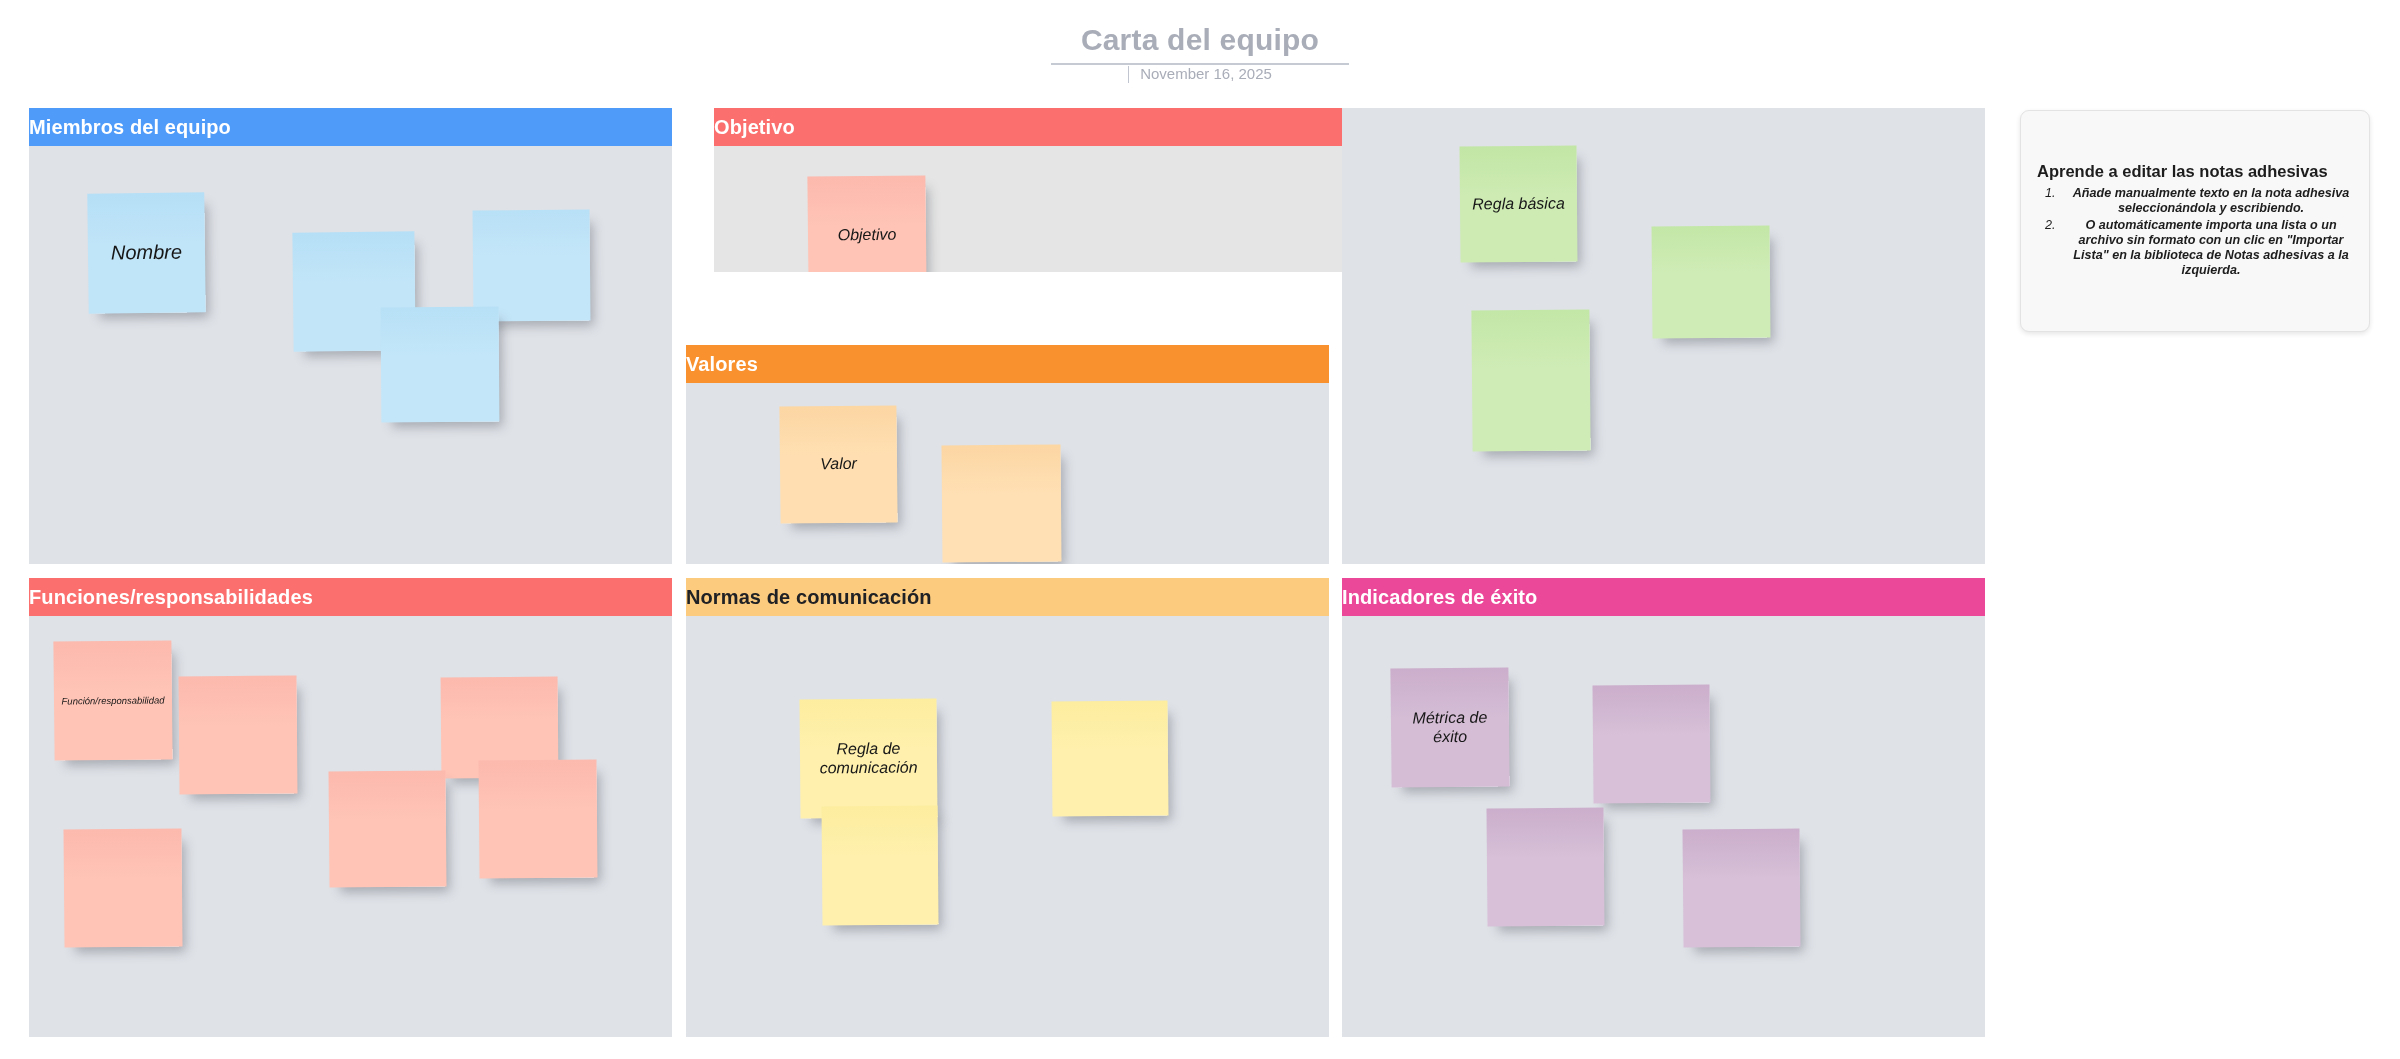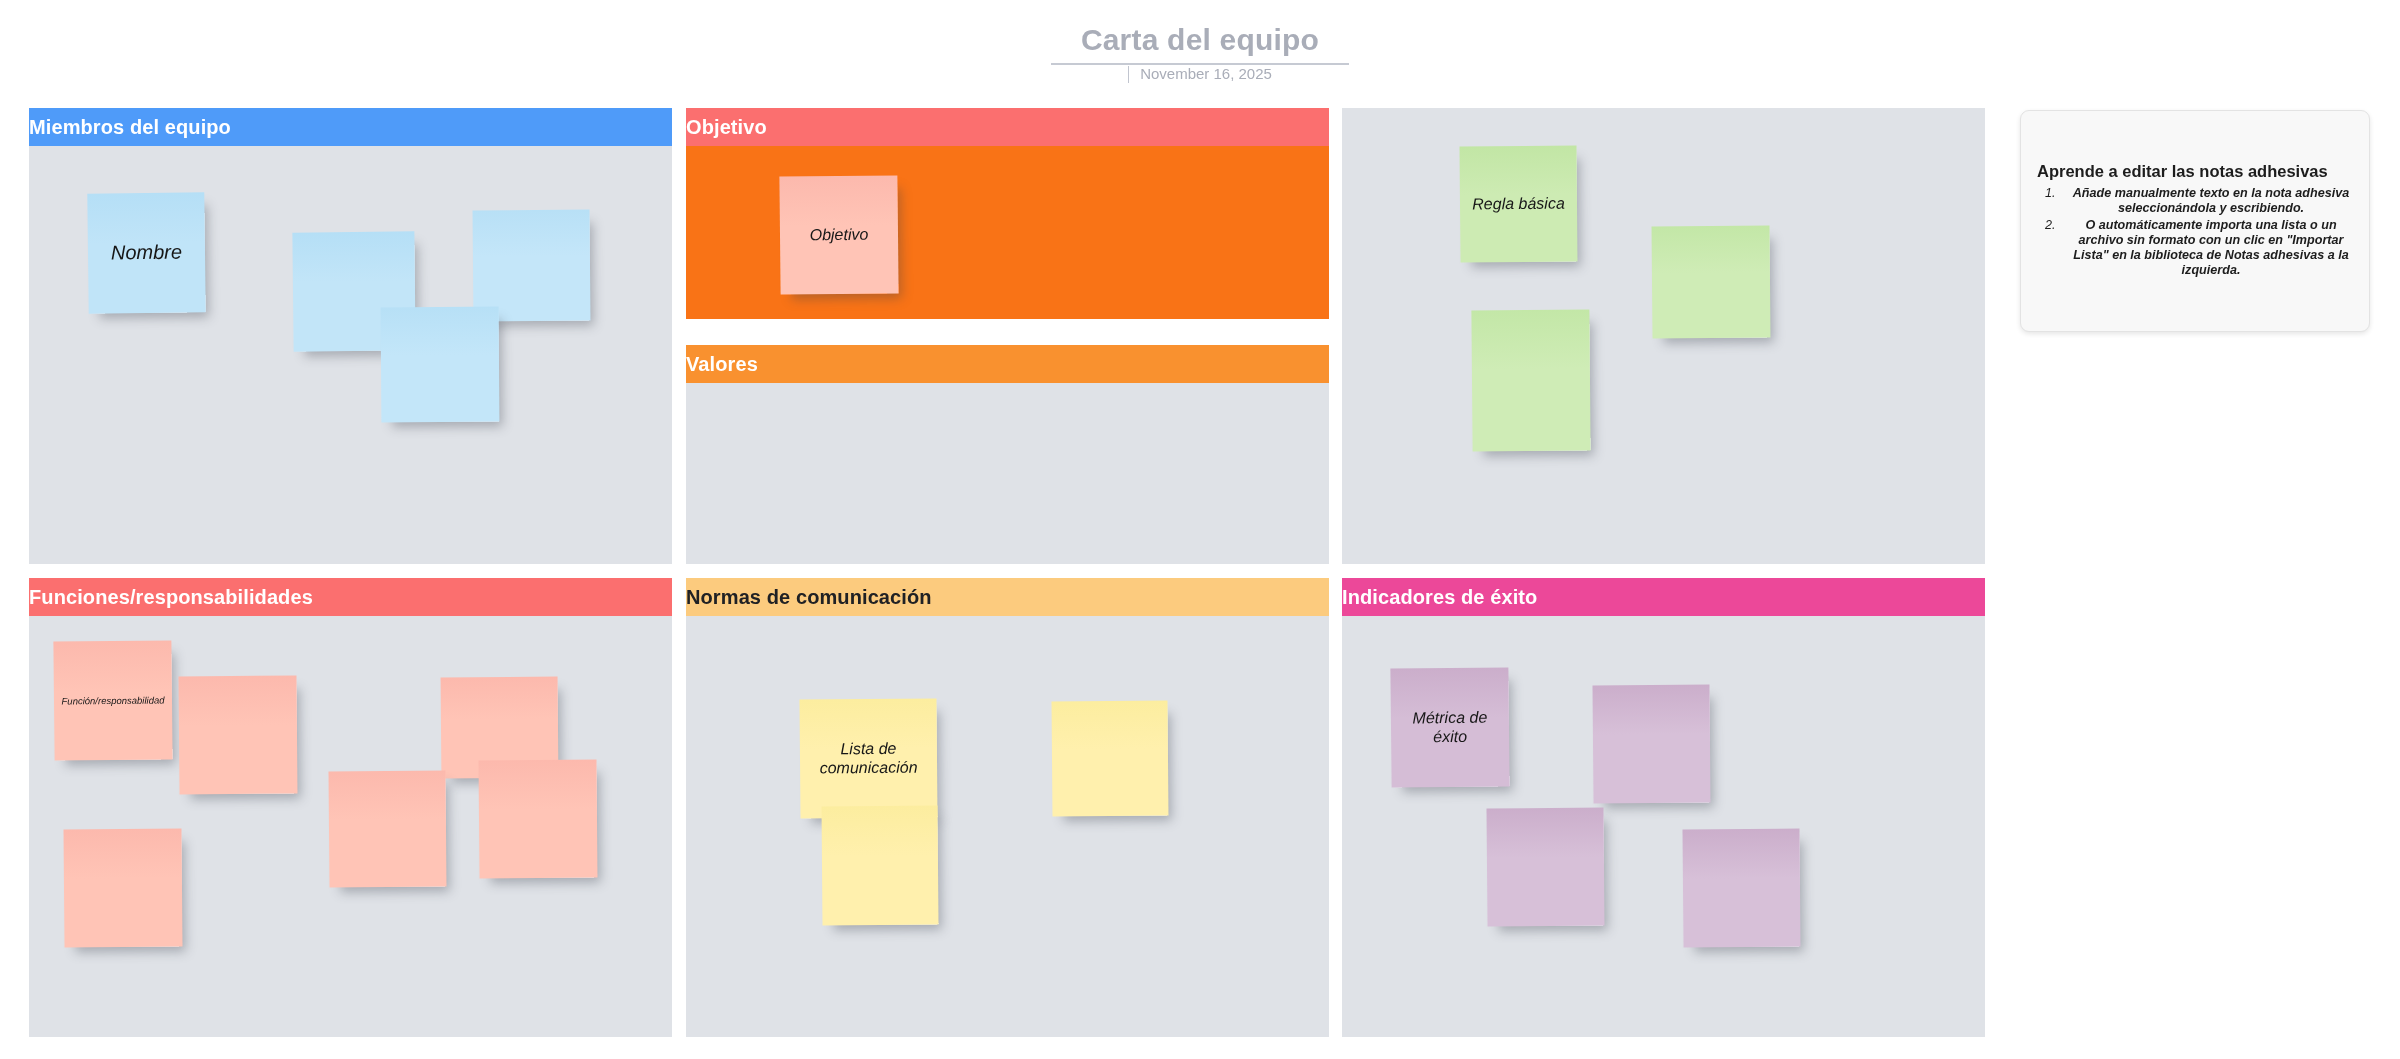--- a/index.html
+++ b/index.html
@@ -158,30 +158,38 @@
             <span></span>
           </div>
           <div class="note" style="left: 444px; top: 64px; width: 117px; height: 111px; background: linear-gradient(rgb(184, 224, 246) 0%, rgb(196, 230, 249) 42%, rgb(196, 230, 249) 100%); transform: rotate(-0.5deg); font-size: 16px;">
             <span></span>
           </div>
           <div class="note" style="left: 352px; top: 161px; width: 118px; height: 115px; background: linear-gradient(rgb(183, 224, 246) 0%, rgb(195, 230, 249) 42%, rgb(195, 230, 249) 100%); transform: rotate(-0.4deg); font-size: 16px;">
             <span></span>
           </div>
         </div>
       </div>
-      <div class="panel" style="left: 686px; top: 108px; width: 643px; height: 211px; background: #f97316;">
+      <div class="panel" style="left: 714px; top: 108px; width: 643px; height: 164px; background: #e5e5e5;">
         <div class="panel-header" style="background: rgb(251, 111, 111); color: rgb(255, 255, 255);">Objetivo</div>
         <div class="panel-body">
           <div class="note" style="left: 94px; top: 30px; width: 118px; height: 118px; background: linear-gradient(rgb(252, 185, 173) 0%, rgb(255, 196, 182) 42%, rgb(255, 196, 182) 100%); transform: rotate(-0.6deg); font-size: 16px;">
             <span>Objetivo</span>
           </div>
         </div>
       </div>
       <div class="panel" style="left: 686px; top: 345px; width: 643px; height: 219px; background: rgb(223, 226, 231);">
         <div class="panel-header" style="background: rgb(249, 145, 47); color: rgb(255, 255, 255);">Valores</div>
+        <div class="panel-body">
+          <div class="note" style="left: 94px; top: 23px; width: 117px; height: 117px; background: linear-gradient(rgb(252, 214, 163) 0%, rgb(255, 223, 177) 42%, rgb(255, 223, 177) 100%); transform: rotate(-0.6deg); font-size: 16px;">
+            <span>Valor</span>
+          </div>
+          <div class="note" style="left: 256px; top: 62px; width: 119px; height: 117px; background: linear-gradient(rgb(252, 214, 163) 0%, rgb(255, 224, 180) 42%, rgb(255, 224, 180) 100%); transform: rotate(-0.5deg); font-size: 16px;">
+            <span></span>
+          </div>
+        </div>
       </div>
       <div class="panel" style="left: 1342px; top: 108px; width: 643px; height: 456px; background: rgb(223, 226, 231);">
         <div class="panel-body">
           <div class="note" style="left: 118px; top: 38px; width: 117px; height: 116px; background: linear-gradient(rgb(194, 230, 165) 0%, rgb(205, 235, 179) 42%, rgb(205, 235, 179) 100%); transform: rotate(-0.5deg); font-size: 16px;">
             <span>Regla básica</span>
           </div>
           <div class="note" style="left: 310px; top: 118px; width: 118px; height: 112px; background: linear-gradient(rgb(195, 231, 167) 0%, rgb(207, 236, 182) 42%, rgb(207, 236, 182) 100%); transform: rotate(-0.5deg); font-size: 16px;">
             <span></span>
           </div>
           <div class="note" style="left: 130px; top: 202px; width: 118px; height: 141px; background: linear-gradient(rgb(195, 231, 167) 0%, rgb(207, 236, 182) 42%, rgb(207, 236, 182) 100%); transform: rotate(-0.5deg); font-size: 16px;">
@@ -209,21 +217,21 @@
           </div>
           <div class="note" style="left: 35px; top: 213px; width: 118px; height: 118px; background: linear-gradient(rgb(252, 185, 173) 0%, rgb(255, 196, 182) 42%, rgb(255, 196, 182) 100%); transform: rotate(-0.5deg); font-size: 16px;">
             <span></span>
           </div>
         </div>
       </div>
       <div class="panel" style="left: 686px; top: 578px; width: 643px; height: 459px; background: rgb(223, 226, 231);">
         <div class="panel-header dark-label" style="background: rgb(252, 203, 126); color: rgb(32, 33, 36);">Normas de comunicación</div>
         <div class="panel-body">
           <div class="note" style="left: 114px; top: 83px; width: 137px; height: 119px; background: linear-gradient(rgb(252, 237, 159) 0%, rgb(255, 240, 173) 42%, rgb(255, 240, 173) 100%); transform: rotate(-0.5deg); font-size: 16px;">
-            <span>Lista de comunicación</span>
+            <span>Regla de comunicación</span>
           </div>
           <div class="note" style="left: 366px; top: 85px; width: 116px; height: 115px; background: linear-gradient(rgb(252, 237, 159) 0%, rgb(255, 240, 173) 42%, rgb(255, 240, 173) 100%); transform: rotate(-0.5deg); font-size: 16px;">
             <span></span>
           </div>
           <div class="note" style="left: 136px; top: 190px; width: 116px; height: 119px; background: linear-gradient(rgb(252, 237, 159) 0%, rgb(255, 240, 173) 42%, rgb(255, 240, 173) 100%); transform: rotate(-0.5deg); font-size: 16px;">
             <span></span>
           </div>
         </div>
       </div>
       <div class="panel" style="left: 1342px; top: 578px; width: 643px; height: 459px; background: rgb(223, 226, 231);">

